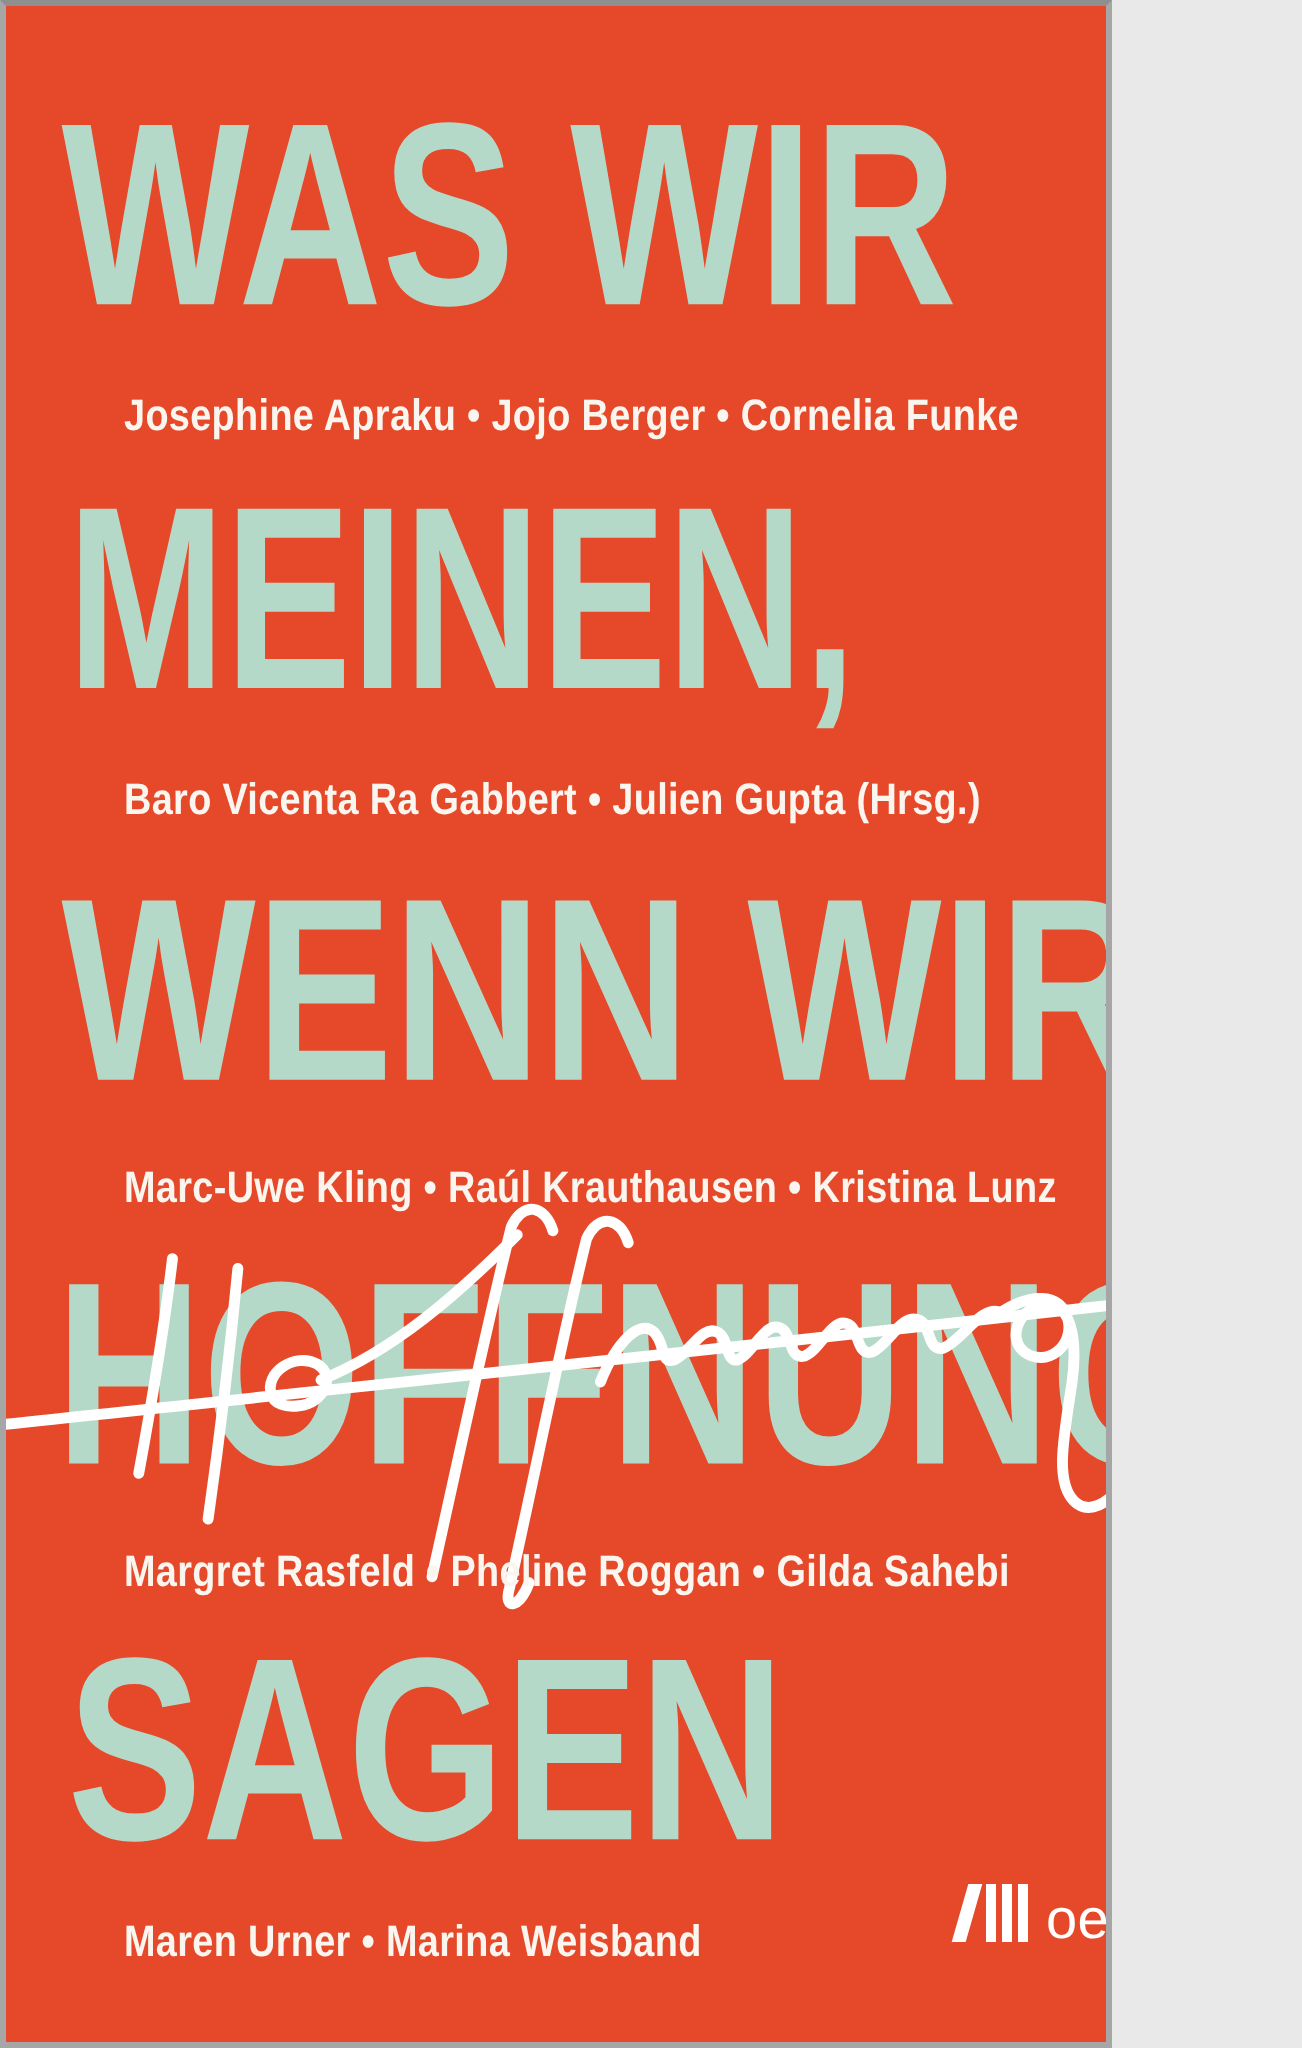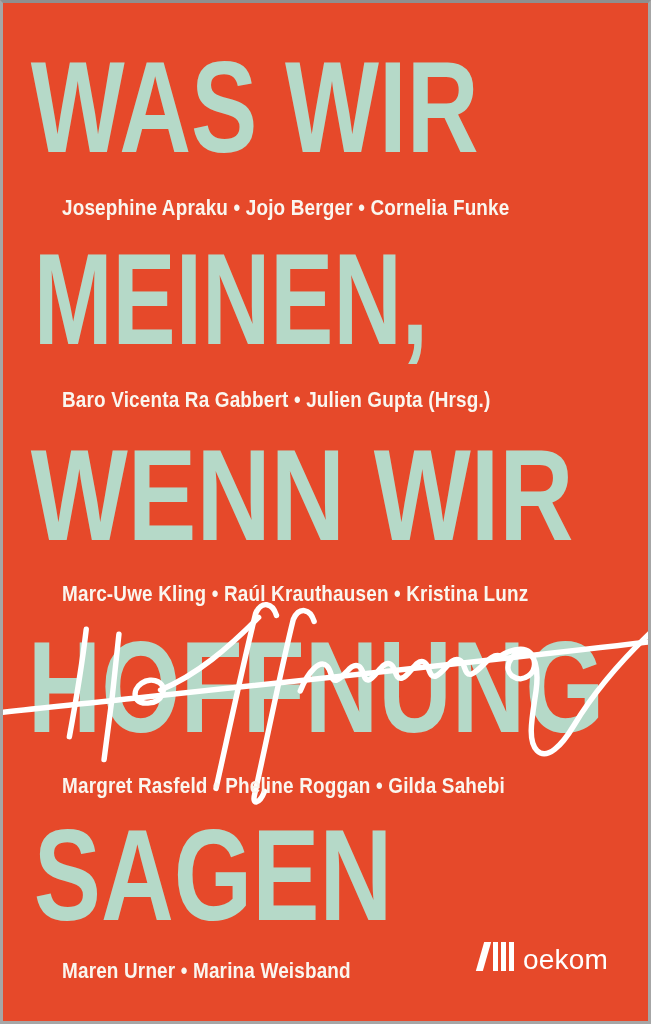--- a/index.html
+++ b/index.html
@@ -1,18 +1,18 @@
 <!DOCTYPE html>
 <html><head>
 <meta charset="utf-8">
 <style>
   html,body{margin:0;padding:0;background:#e9e9e9;}
   .cover{
     position:relative;
-    width:651px;height:1024px;
+    width:556px;height:1024px;
     box-sizing:border-box;
     background:#E6492A;
     border:3px solid #a6a6a6;
     border-top-color:#8f8f8f;
     overflow:hidden;
     font-family:"Liberation Sans", sans-serif;
   }
   .titles-svg{position:absolute;left:0;top:0;}
   .title-word{
     fill:#B5D9C8;

